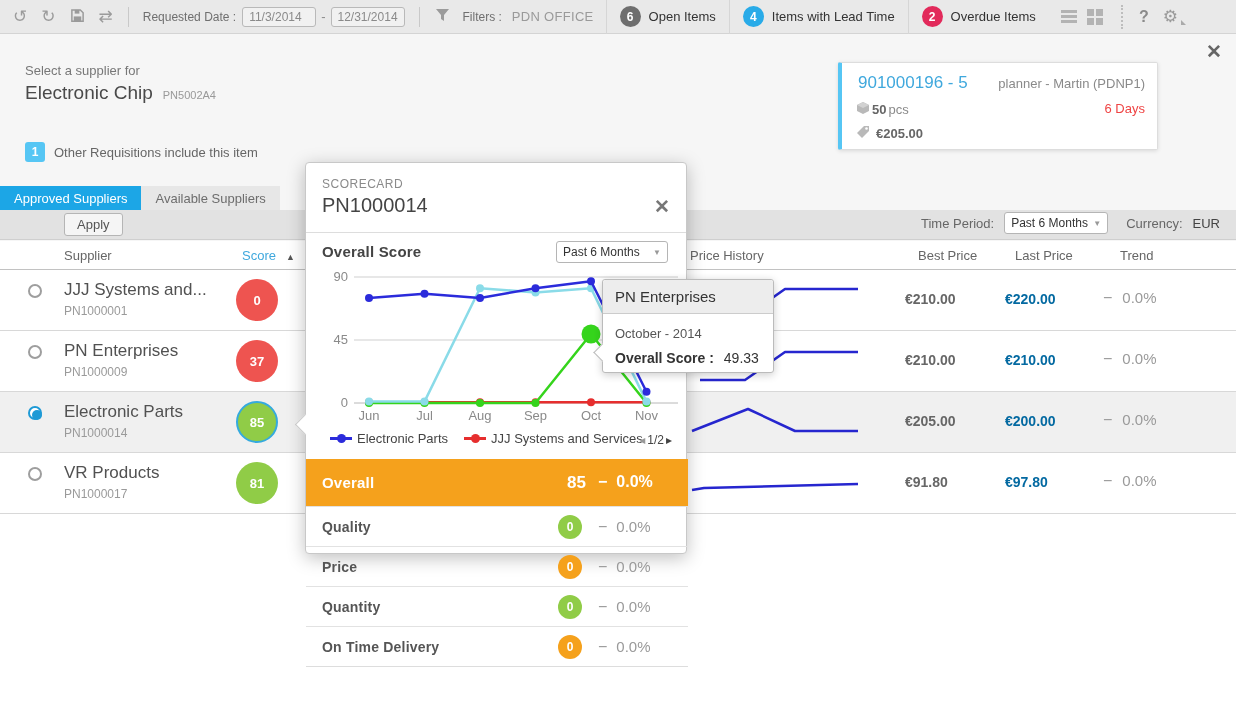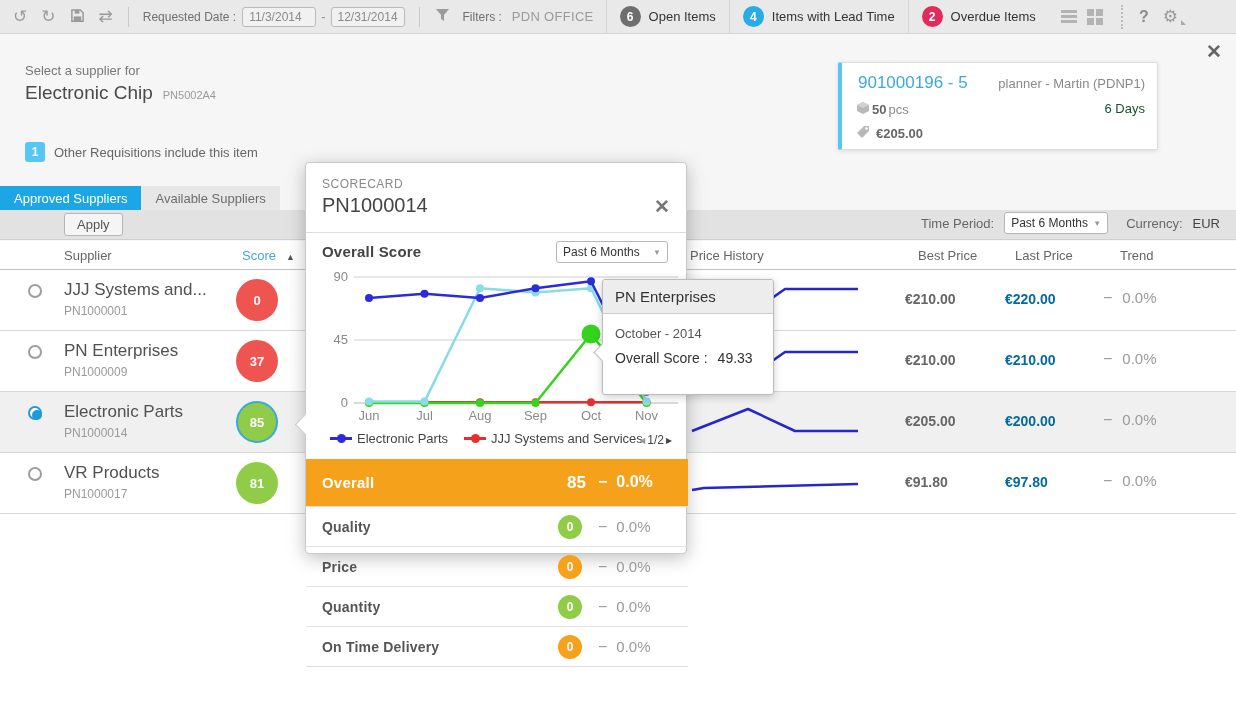--- a/index.html
+++ b/index.html
@@ -45,21 +45,21 @@
 
   
   .req-card { position:absolute; left:838px; top:62px; width:320px; height:88px; background:#fff;
               border:1px solid #ddd; border-left:4px solid #56c6f4; border-radius:2px;
               box-shadow:0 1px 4px rgba(0,0,0,.12); z-index:2; }
   .req-id { position:absolute; left:16px; top:10px; font-size:17px; color:#3fa8dd; cursor:pointer; }
   .req-planner { position:absolute; right:12px; top:13px; font-size:13px; color:#8a8a8a; }
   .req-qty { position:absolute; left:14px; top:38px; display:flex; align-items:center; gap:2px;
              font-size:13px; color:#666; font-weight:bold; }
   .req-qty .unit { color:#8a8a8a; font-weight:normal; }
-  .req-days { position:absolute; right:12px; top:38px; font-size:13px; color:#14532d; }
+  .req-days { position:absolute; right:12px; top:38px; font-size:13px; color:#ef4444; }
   .req-price { position:absolute; left:14px; top:62px; display:flex; align-items:center; gap:6px;
                font-size:13px; color:#666; font-weight:bold; }
 
   
   .tabs { position:absolute; left:0; top:186px; display:flex; }
   .tab { height:24px; padding:0 14px; font-size:13px; display:flex; align-items:center; cursor:pointer; }
   .tab.active { background:#1ca6e6; color:#fff; }
   .tab.inactive { background:#e7e7e7; color:#6d6d6d; }
   .subheader { position:absolute; left:0; top:210px; width:1236px; height:30px; background:#e2e2e2;
                border-bottom:1px solid #cfcfcf; }
@@ -135,24 +135,24 @@
   .mt-trend .dash { font-size:16px; margin-right:9px; }
   .pp-footer { position:absolute; left:0; top:503px; width:382px; height:20px; border-top:1px solid #ddd; }
 
   
   .ctooltip { position:absolute; left:296px; top:116px; width:172px; background:#fff; border:1px solid #bbb;
               border-radius:3px; box-shadow:0 2px 8px rgba(0,0,0,.2); z-index:5; }
   .ctooltip::before { content:''; position:absolute; left:-7px; top:66px; width:12px; height:12px; background:#fff;
                       border-left:1px solid #bbb; border-bottom:1px solid #bbb; transform:rotate(45deg); }
   .ct-head { background:#ededed; border-bottom:1px solid #ccc; padding:8px 12px; font-size:15px; color:#333;
              border-radius:3px 3px 0 0; }
-  .ct-body { padding:12px 12px 28px; }
+  .ct-body { padding:12px 12px 6px; }
   .ct-date { font-size:13px; color:#555; margin-bottom:9px; }
   .ct-score { font-size:14px; color:#333; }
-  .ct-score .b { font-weight:normal; margin-right:10px; }
+  .ct-score .b { font-weight:bold; margin-right:10px; }
 </style>
 </head>
 <body>
 
 <div class="app">
 
   <div class="toolbar">
     <span class="tb-ic" style="margin-left:6px">↺</span>
     <span class="tb-ic">↻</span>
     <span class="tb-ic">

